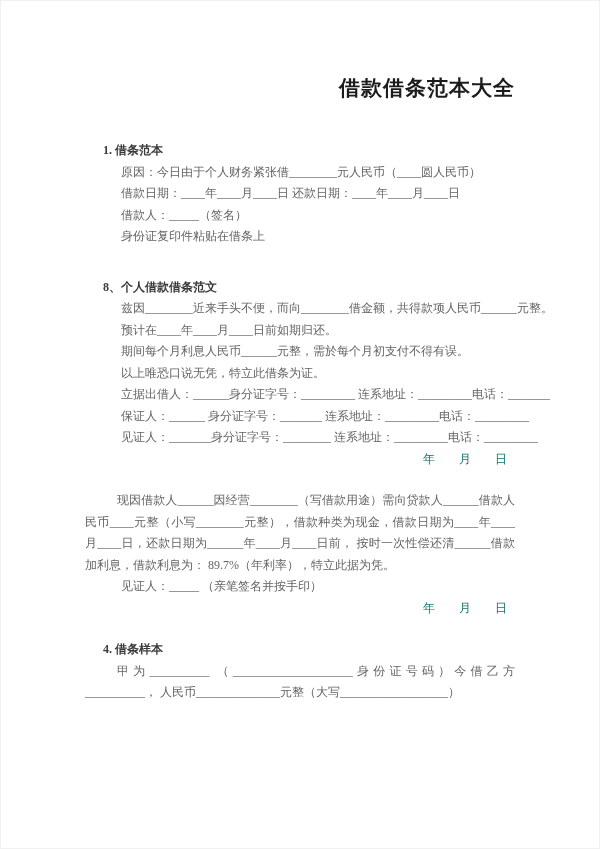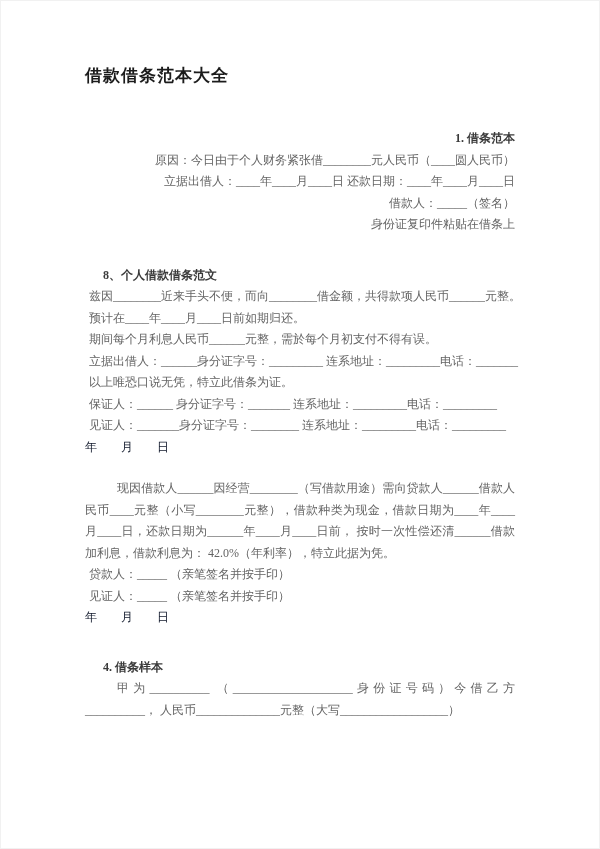--- a/index.html
+++ b/index.html
@@ -11,76 +11,75 @@
     padding: 62px 85px 0 85px;
     background: #ffffff;
     box-shadow: inset 0 0 0 1px #f1f1f1;
     font-family: "Liberation Serif", "DejaVu Serif", serif;
     font-size: 12px;
     line-height: 21.5px;
     color: #646464;
     overflow: hidden;
   }
   .doc-title {
-    text-align: left;
-    font-size: 17px;
+    text-align: right;
+    font-size: 21px;
     line-height: 28px;
     font-weight: bold;
     letter-spacing: 1px;
     color: #1b1b1b;
-    margin: 0 0 38px 0;
+    margin: 12px 0 38px 0;
   }
   .sec { margin: 0; }
-  .sec-1 { margin-top: 0; text-align: right; }
+  .sec-1 { margin-top: 0; }
   .sec-2 { margin-top: 29px; }
   .sec-3 { margin-top: 20px; }
-  .sec-4 { margin-top: 28px; }
+  .sec-4 { margin-top: 20px; }
   .heading {
     font-weight: bold;
     color: #3a3a3a;
     margin-left: 18px;
   }
-  .line { margin-left: 4px; white-space: nowrap; }
+  .line { margin-left: 36px; white-space: nowrap; }
   .para { text-indent: 32px; text-align: justify; }
   .date-line {
-    text-align: left;
+    text-align: right;
     padding-right: 8px;
-    color: #0f172a;
+    color: #0f766e;
   }
 </style>
 </head>
 <body>
 
 <div class="page">
 
   <div class="doc-title">借款借条范本大全</div>
 
   <div class="sec sec-1">
     <div class="heading">1. 借条范本</div>
     <div class="line">原因：今日由于个人财务紧张借________元人民币（____圆人民币）</div>
-    <div class="line">立据出借人：____年____月____日 还款日期：____年____月____日</div>
+    <div class="line">借款日期：____年____月____日 还款日期：____年____月____日</div>
     <div class="line">借款人：_____（签名）</div>
     <div class="line">身份证复印件粘贴在借条上</div>
   </div>
 
   <div class="sec sec-2">
     <div class="heading">8、个人借款借条范文</div>
     <div class="line">兹因________近来手头不便，而向________借金额，共得款项人民币______元整。</div>
     <div class="line">预计在____年____月____日前如期归还。</div>
     <div class="line">期间每个月利息人民币______元整，需於每个月初支付不得有误。</div>
+    <div class="line">以上唯恐口说无凭，特立此借条为证。</div>
     <div class="line">立据出借人：______身分证字号：_________ 连系地址：_________电话：_______</div>
-    <div class="line">以上唯恐口说无凭，特立此借条为证。</div>
     <div class="line">保证人：______ 身分证字号：_______ 连系地址：_________电话：_________</div>
     <div class="line">见证人：_______身分证字号：________ 连系地址：_________电话：_________</div>
     <div class="date-line">年　　月　　日</div>
   </div>
 
   <div class="sec sec-3">
-    <div class="para">现因借款人______因经营________（写借款用途）需向贷款人______借款人民币____元整（小写________元整），借款种类为现金，借款日期为____年____月____日，还款日期为______年____月____日前， 按时一次性偿还清______借款加利息，借款利息为： 42.0%（年利率），特立此据为凭。</div>
-    <div class="line">贷款人：_____ （亲笔签名并按手印）</div>
+    <div class="para">现因借款人______因经营________（写借款用途）需向贷款人______借款人民币____元整（小写________元整），借款种类为现金，借款日期为____年____月____日，还款日期为______年____月____日前， 按时一次性偿还清______借款加利息，借款利息为： 89.7%（年利率），特立此据为凭。</div>
     <div class="line">见证人：_____ （亲笔签名并按手印）</div>
     <div class="date-line">年　　月　　日</div>
   </div>
 
   <div class="sec sec-4">
     <div class="heading">4. 借条样本</div>
     <div class="para">甲为__________ （____________________身份证号码）今借乙方__________， 人民币______________元整（大写__________________）</div>
   </div>
 
 </div>

